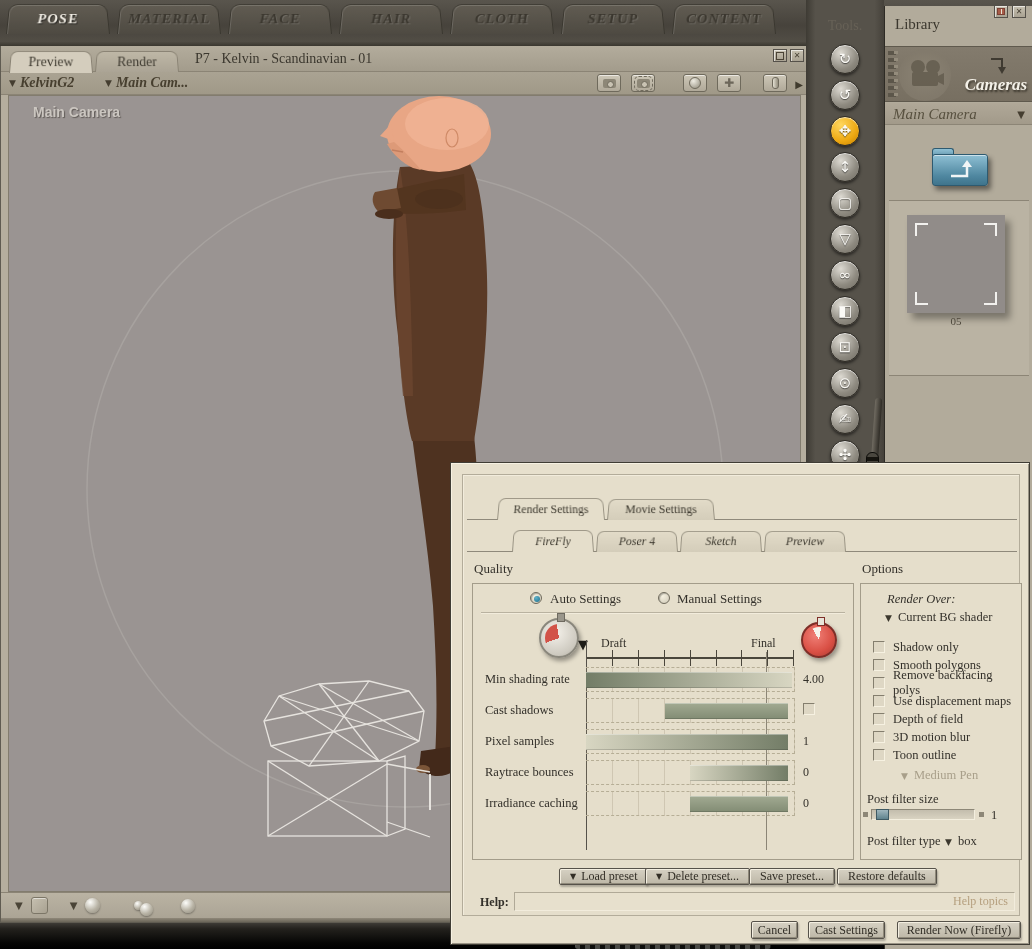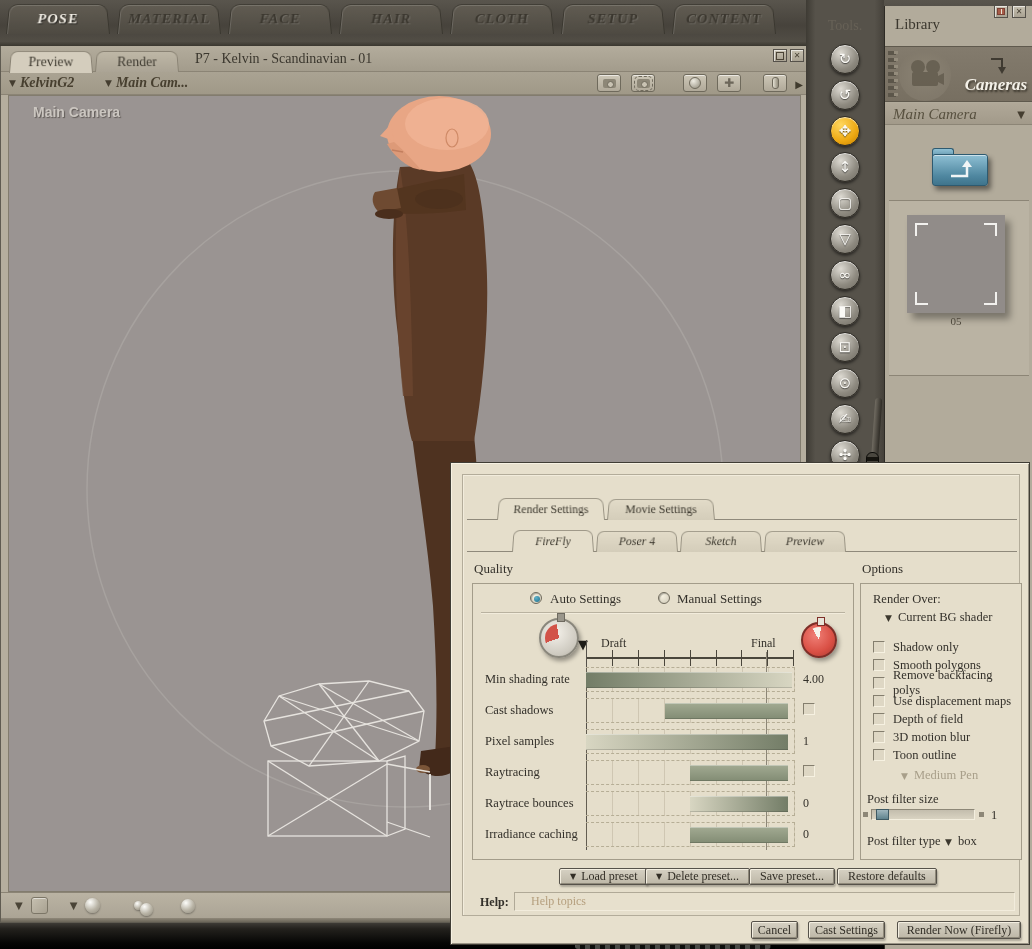--- a/index.html
+++ b/index.html
@@ -227,21 +227,21 @@
     box-shadow:inset 1px 1px 0 #f3eee0,inset -1px -1px 0 #8f897a,1px 2px 2px rgba(0,0,0,.25);
     color:#322e26;font-size:12px;font-family:"Liberation Serif","DejaVu Serif",serif;
     display:flex;align-items:center;justify-content:center;cursor:pointer;white-space:nowrap;}
   .btn .btn-caret{font-size:8px;margin-right:5px;font-family:"DejaVu Sans",sans-serif;}
   .preset-row{position:absolute;left:0;top:393px;width:100%;height:18px;}
   .preset-row .btn{position:absolute;top:0;height:17px;}
   .help-row{position:absolute;left:0;top:417px;width:100%;height:20px;}
   .help-label{position:absolute;left:17px;top:3px;font-weight:bold;font-size:12px;}
   .help-field{position:absolute;left:51px;top:0;width:501px;height:19px;
     background:#e7e0cd;border:1px solid;border-color:#b0a997 #f2ecdc #f2ecdc #b0a997;
-    font-size:12px;color:#b59f7e;padding:0 6px 0 16px;font-family:"Liberation Serif","DejaVu Serif",serif;outline:none;}
+    font-size:12px;color:#b59f7e;padding:0 6px 0 16px;font-family:"Liberation Serif","DejaVu Serif",serif;outline:none;text-align:right;}
   .help-field::placeholder{color:#b59f7e;opacity:1;}
   .action-row{position:absolute;left:0;top:458px;width:100%;height:19px;padding-left:26px;}
   .action-row .btn{position:absolute;top:0;height:18px;}
 
   .caretchar{font-family:"DejaVu Sans",sans-serif;}
 </style>
 </head>
 <body>
 
 <div class="screen">
@@ -564,48 +564,40 @@
             </div>
             <div class="qrow">
               <span class="qlabel">Pixel samples</span>
               <div class="qtrack">
                 <div class="qbar fill-light-to-dark" style="left: 0%; width: 97%;"></div>
               </div>
               <span class="qval">1</span>
 
             </div>
             <div class="qrow">
-              <span class="qlabel">Raytracing</span>
-              <div class="qtrack">
-                <div class="qbar fill-solid" style="left: 50%; width: 47%;"></div>
-              </div>
-
-              <span class="qcheck"></span>
-            </div>
-            <div class="qrow">
               <span class="qlabel">Raytrace bounces</span>
               <div class="qtrack">
                 <div class="qbar fill-light-to-dark" style="left: 50%; width: 47%;"></div>
               </div>
               <span class="qval">0</span>
 
             </div>
             <div class="qrow">
               <span class="qlabel">Irradiance caching</span>
               <div class="qtrack">
                 <div class="qbar fill-solid" style="left: 50%; width: 47%;"></div>
               </div>
               <span class="qval">0</span>
 
             </div>
           </div>
       </div>
 
       <div class="groupbox" style="left:397px;top:108px;width:162px;height:277px;">
-        <span class="opt-label" style="left:12px;top:8px;position:absolute;">Render Over:</span>
+        <span class="opt-label" style="left:26px;top:8px;position:absolute;font-style:italic;">Render Over:</span>
         <div class="opt-dd" style="left:24px;top:26px;">
           <span class="opt-caret">▼</span>
           <span>Current BG shader</span>
         </div>
         <div class="opt-list">
 
         <div class="opt-row">
               <span class="cb"></span>
               <span class="txt">Shadow only</span>
             </div>

